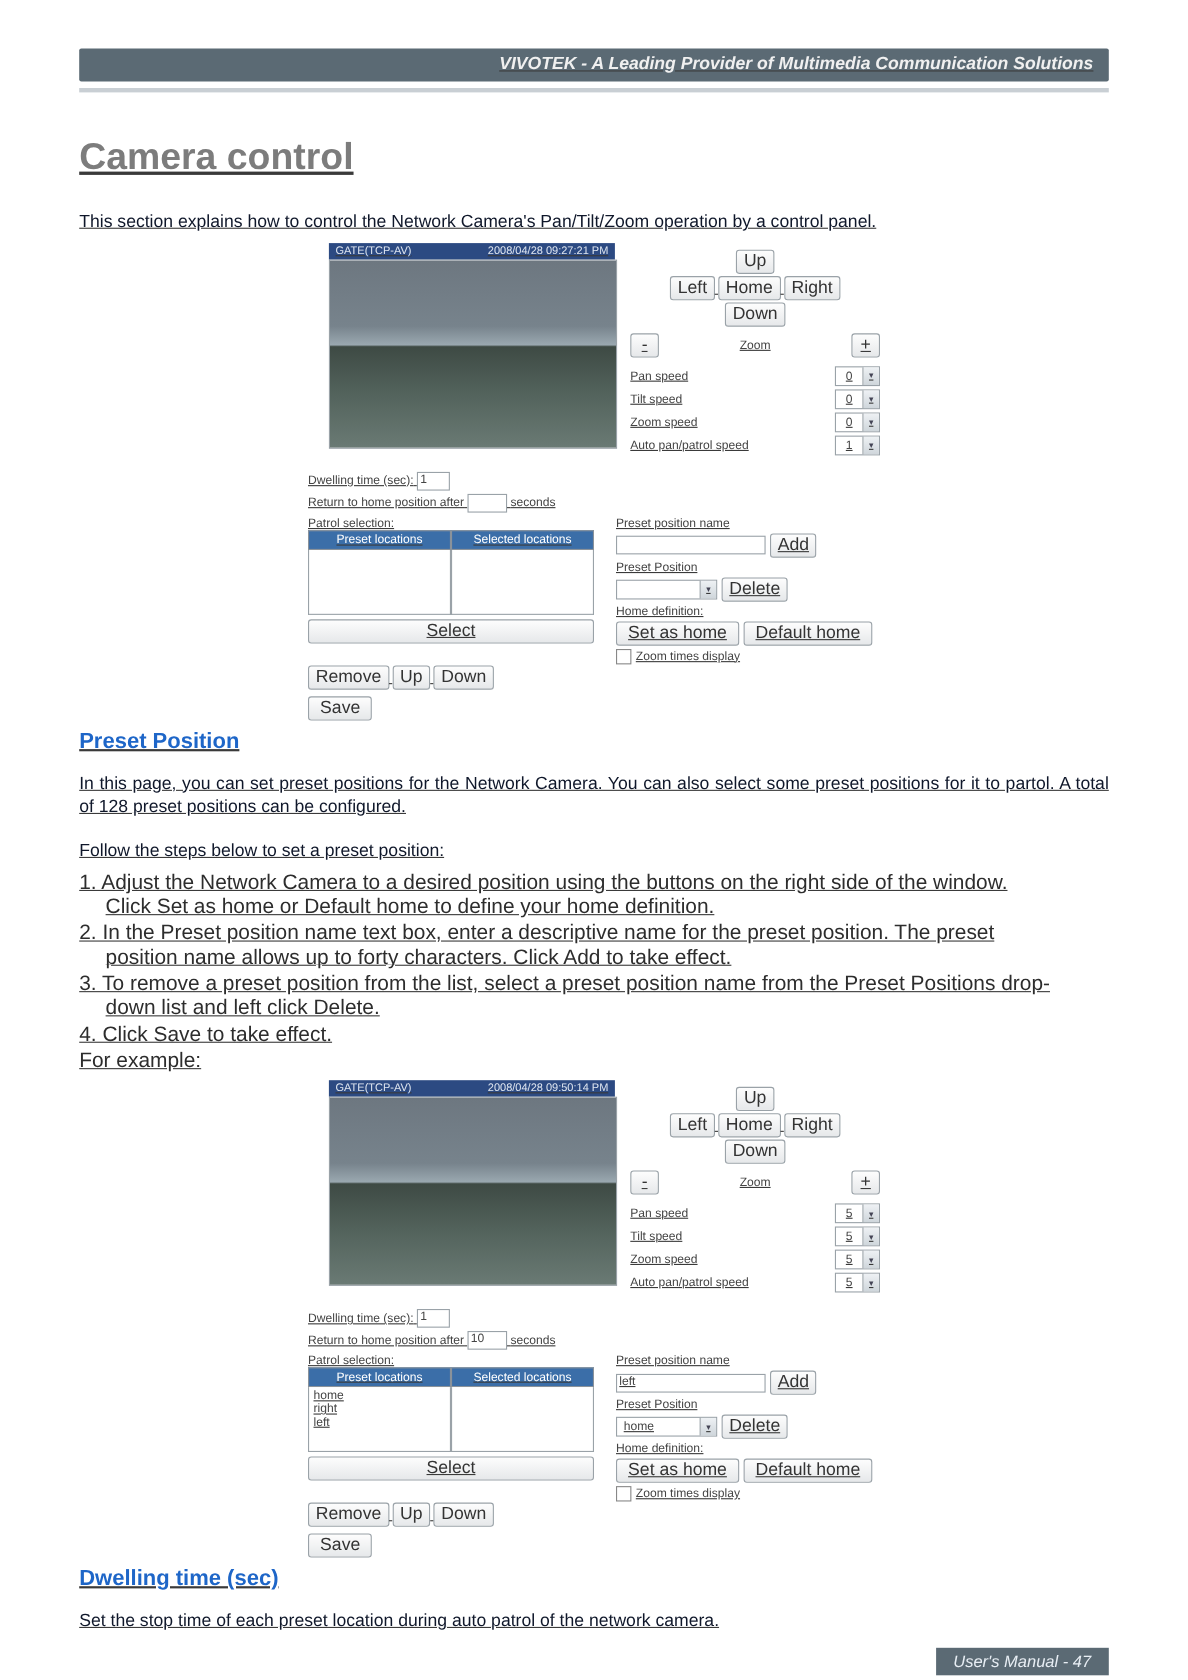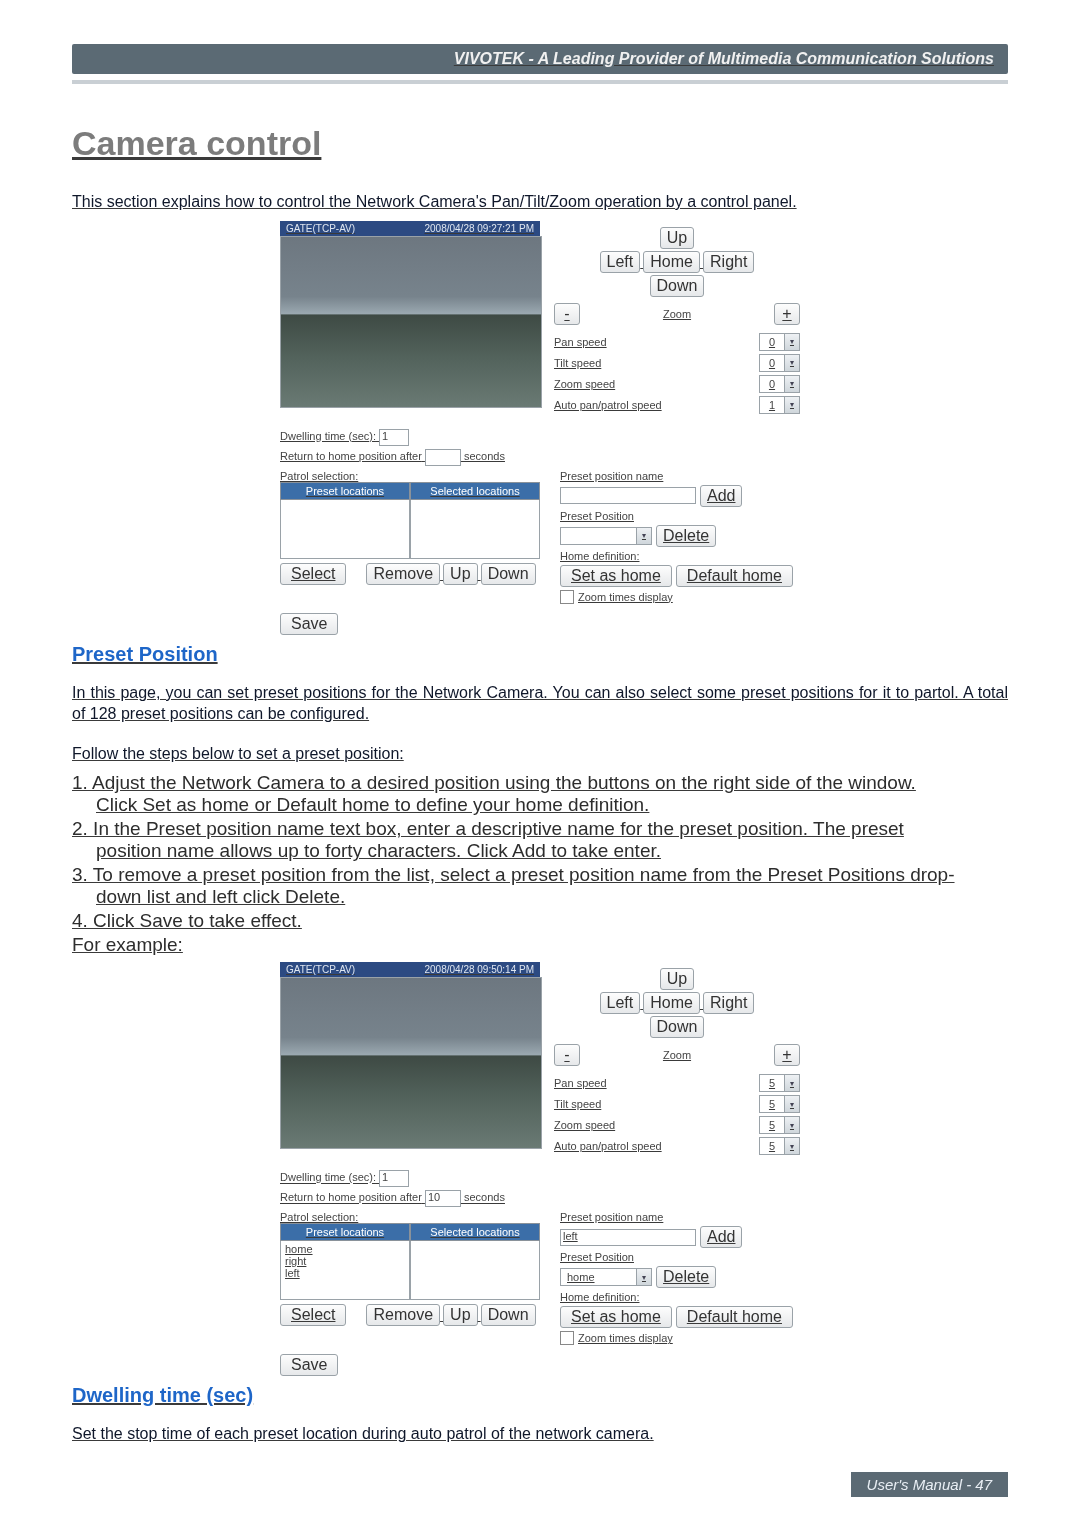--- a/index.html
+++ b/index.html
@@ -74,20 +74,21 @@
     font-size: 11px;
     color: #444;
   }
   .panel-top {
     display: flex;
     gap: 14px;
     align-items: flex-start;
   }
   .video {
     width: 260px;
+    margin-left: 19px;
   }
   .video-titlebar {
     background: #2c4a82;
     color: #dfe6f0;
     font-size: 10px;
     padding: 2px 6px;
     display: flex;
     justify-content: space-between;
   }
   .video-preview {
@@ -166,21 +167,21 @@
   .patrol-lists > div {
     flex: 1;
     height: 54px;
     border: 1px solid #9aa2a8;
     border-top: none;
     background: #fff;
     font-size: 11px;
     padding: 2px 4px;
     color: #444;
   }
-  .patrol-btns { display: flex; gap: 20px; margin-top: 4px; }
+  .patrol-btns { display: flex; gap: 20px; margin-top: 4px; flex-direction: column; }
   .right-col { flex: 1; }
   .field-row { display: flex; align-items: center; gap: 4px; margin: 3px 0; }
   .save-row { margin-top: 6px; }
 
   .footer {
     position: absolute;
     bottom: 30px;
     right: 72px;
     background: #5b6a74;
     color: #e8eef4;
@@ -319,21 +320,21 @@
   </div>
 
   <div class="section-label">Preset Position</div>
   <p class="body-text">In this page, you can set preset positions for the Network Camera. You can also select some preset positions for it to partol. A total of 128 preset positions can be configured.</p>
 
   <p class="body-text" style="margin-top:18px">Follow the steps below to set a preset position:</p>
   <ol class="steps">
     <li><span>1. Adjust the Network Camera to a desired position using the buttons on the right side of the window.</span>
         <span class="indent">Click Set as home or Default home to define your home definition.</span></li>
     <li><span>2. In the Preset position name text box, enter a descriptive name for the preset position. The preset</span>
-        <span class="indent">position name allows up to forty characters. Click Add to take enter.</span></li>
+        <span class="indent">position name allows up to forty characters. Click Add to take effect.</span></li>
     <li><span>3. To remove a preset position from the list, select a preset position name from the Preset Positions drop-</span>
         <span class="indent">down list and left click Delete.</span></li>
     <li>4. Click Save to take effect.</li>
   </ol>
   <div class="steps-followup">For example:</div>
 
   <div class="screenshot-zone">
     <div class="panel">
       <div class="panel-top">
         <div class="video">

